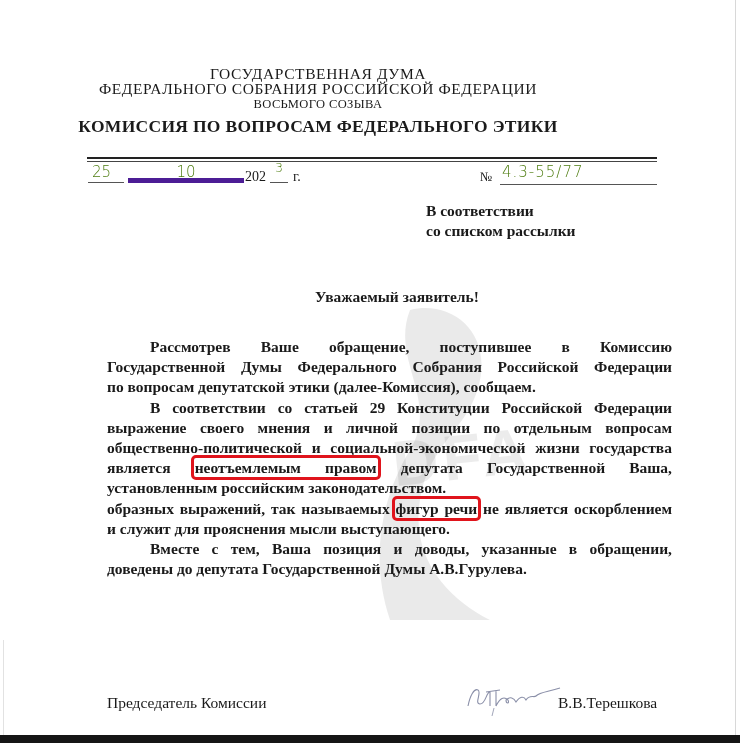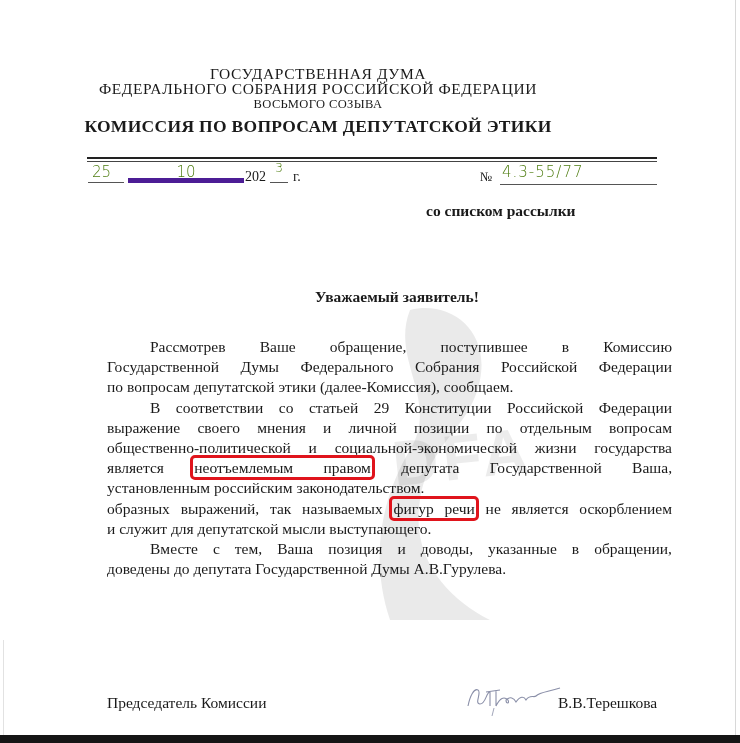--- a/index.html
+++ b/index.html
@@ -45,21 +45,21 @@
     .num-sign { position: absolute; left: 480px; top: 169px; font-size: 13px; }
     .num-value { position: absolute; left: 500px; top: 163px; width: 157px; border-bottom: 1px solid #555; font-size: 15px; height: 22px; padding-left: 2px; box-sizing: border-box; letter-spacing: 1px; }
 
     .addressee { position: absolute; left: 426px; top: 201px; font-size: 15.5px; font-weight: bold; line-height: 20px; }
 
     .salutation { position: absolute; left: 0; width: 740px; top: 288px; text-align: center; font-size: 15.5px; font-weight: bold; padding-left: 27px; }
 
     .body { position: absolute; left: 107px; top: 337px; width: 565px; font-size: 15.5px; line-height: 20.2px; }
     .p { margin: 0; text-align: justify; text-align-last: left; text-indent: 43px; }
     .p + .p { margin-top: 0; }
-    .line { display: block; text-align: justify; text-align-last: justify; }
+    .line { display: block; text-align: justify; text-align-last: justify; font-weight: bold; }
     .line.last { text-align-last: left; }
     .line.indent { padding-left: 43px; }
     .p .line { text-indent: 0; }
 
     .hl {
       outline: 3px solid #e0141c; outline-offset: 1px;
       border-radius: 1px;
     }
 
     .sig-role { position: absolute; left: 107px; top: 694px; font-size: 15.5px; }
@@ -74,56 +74,57 @@
   <div class="left-edge"></div>
 
   <svg class="watermark" viewBox="0 0 150 330">
     <path d="M40 10 C80 0 120 30 110 80 C100 130 60 140 50 200 C40 260 80 300 120 320 L20 320 C0 260 10 200 40 150 C70 100 20 60 40 10 Z" fill="#000"></path>
   </svg>
   <div class="wm-text">DFA</div>
 
   <div class="hdr hdr-1">ГОСУДАРСТВЕННАЯ  ДУМА</div>
   <div class="hdr hdr-2">ФЕДЕРАЛЬНОГО СОБРАНИЯ РОССИЙСКОЙ ФЕДЕРАЦИИ</div>
   <div class="hdr hdr-3">ВОСЬМОГО  СОЗЫВА</div>
-  <div class="hdr hdr-4">КОМИССИЯ ПО ВОПРОСАМ ДЕПУТАТСКОЙ ЭТИКИ</div>
+  <div class="hdr hdr-4">КОМИССИЯ ПО ВОПРОСАМ ФЕДЕРАЛЬНОГО ЭТИКИ</div>
 
   <div class="rule-thick"></div>
   <div class="rule-thin"></div>
 
   <div class="date-day hand">25</div>
   <div class="date-month hand">10</div>
   <div class="date-year-pre">202</div>
   <div class="date-year-suf hand">3</div>
   <div class="date-g">г.</div>
 
   <div class="num-sign">№</div>
   <div class="num-value hand">4.3-55/77</div>
 
   <div class="addressee">
+    <div>В соответствии</div>
     <div>со списком рассылки</div>
   </div>
 
   <div class="salutation">Уважаемый заявитель!</div>
 
   <div class="body">
     <div class="p">
       <span class="line indent">Рассмотрев Ваше обращение, поступившее в Комиссию</span>
       <span class="line">Государственной Думы Федерального Собрания Российской Федерации</span>
       <span class="line last">по вопросам депутатской этики (далее-Комиссия), сообщаем.</span>
     </div>
     <div class="p">
       <span class="line indent">В соответствии со статьей 29 Конституции Российской Федерации</span>
       <span class="line">выражение своего мнения и личной  позиции по отдельным вопросам</span>
       <span class="line">общественно-политической и социальной-экономической жизни  государства</span>
       <span class="line"><span>является</span> <span class="hl">неотъемлемым правом</span> <span>депутата Государственной Ваша,</span></span>
       <span class="line last">установленным российским законодательством.</span>
     </div>
     <div class="p">
       <span class="line"><span>образных выражений, так называемых</span> <span class="hl">фигур речи</span> <span>не является оскорблением</span></span>
-      <span class="line last">и служит для депутатской мысли выступающего.</span>
+      <span class="line last">и служит для прояснения мысли выступающего.</span>
     </div>
     <div class="p">
       <span class="line indent">Вместе с тем, Ваша позиция и доводы, указанные в обращении,</span>
       <span class="line last">доведены до депутата Государственной Думы А.В.Гурулева.</span>
     </div>
   </div>
 
   <div class="sig-role">Председатель Комиссии</div>
   <svg class="signature" viewBox="0 0 110 40">
     <path d="M8 28 C10 18 14 10 18 12 C22 14 14 26 20 26 C26 26 26 14 30 14 L30 28 M26 14 L40 12 M36 12 L36 28 C40 20 44 18 48 22 C50 26 46 26 46 22 C50 18 54 20 56 24 C60 18 64 18 66 22 C70 16 74 20 76 18 C80 14 88 14 100 10" fill="none" stroke="#8a8fa8" stroke-width="1.1"></path>

